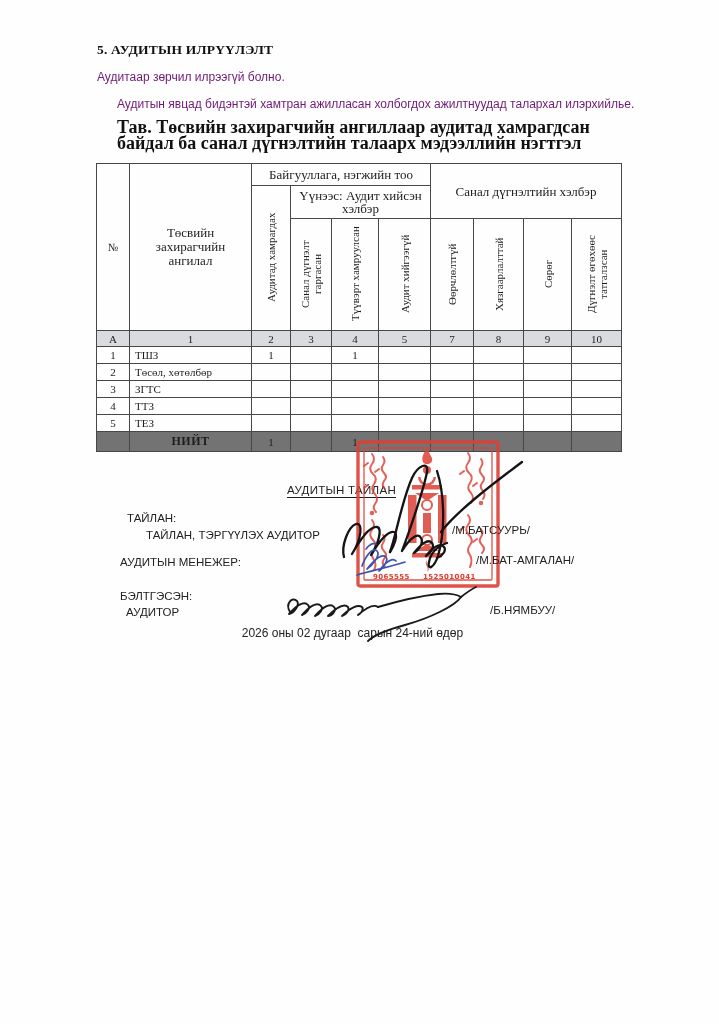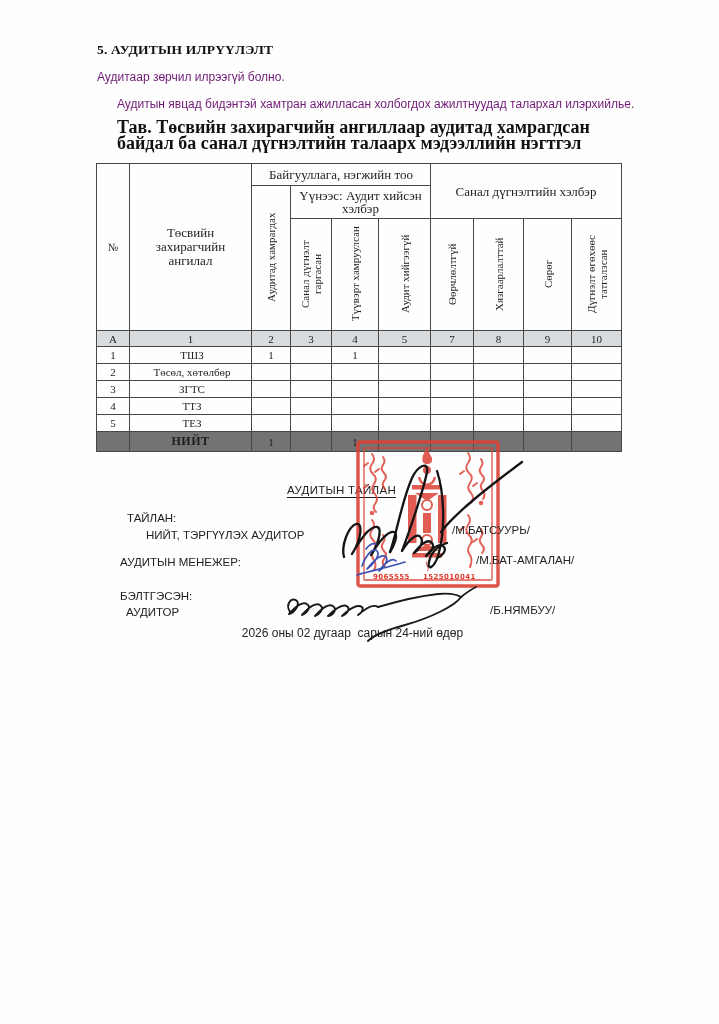--- a/index.html
+++ b/index.html
@@ -33,21 +33,21 @@
   }
   .hdr{font-size:13px;line-height:13px;}
   .cat-head{display:inline-block;max-width:78px;line-height:14px;}
   td.rot .vert{
     display:inline-block;writing-mode:vertical-rl;transform:rotate(180deg);
     line-height:12px;font-size:11px;height:104px;
   }
   td.rot-tall .vert{height:138px;}
   tr.numrow td{background:#d9dcdf;height:15px;font-size:11px;}
   tr.datarow td{height:16px;}
-  tr.datarow td.cat{text-align:center;padding-left:5px;}
+  tr.datarow td.cat{text-align:left;padding-left:5px;}
   tr.totalrow td{background:#737373;height:19px;}
   tr.totalrow td.tlabel{font-weight:bold;font-size:12px;letter-spacing:.5px;}
   
   .sig{font-size:11.5px;color:#222;white-space:pre;}
   .report-title{
     left:287px;top:484px;z-index:1;
     border-bottom:1px solid #1c1c1c;padding-bottom:1px;letter-spacing:.3px;
   }
   .l-reviewed{left:127px;top:512px;}
   .l-revrole{left:146px;top:529px;}
@@ -187,21 +187,21 @@
       <td></td>
           <td></td>
       <td></td>
           <td></td>
     </tr>
   </tbody>
     </table>
 
   <div class="abs sig report-title">АУДИТЫН ТАЙЛАН</div>
   <div class="abs sig l-reviewed">ТАЙЛАН:</div>
-  <div class="abs sig l-revrole">НИЙТ, ТЭРГҮҮЛЭХ АУДИТОР</div>
+  <div class="abs sig l-revrole">ТАЙЛАН, ТЭРГҮҮЛЭХ АУДИТОР</div>
   <div class="abs sig n-reviewer">/М.БАТСУУРЬ/</div>
   <div class="abs sig l-manager">АУДИТЫН МЕНЕЖЕР:</div>
   <div class="abs sig n-manager">/М.БАТ-АМГАЛАН/</div>
   <div class="abs sig l-prepared">БЭЛТГЭСЭН:</div>
   <div class="abs sig l-preprole">АУДИТОР</div>
   <div class="abs sig n-preparer">/Б.НЯМБУУ/</div>
   <div class="abs sig date-line">2026 оны 02 дугаар  сарын 24-ний өдөр</div>
 
   <div class="abs stamp">
     <svg width="146" height="150" viewBox="0 0 146 150">

